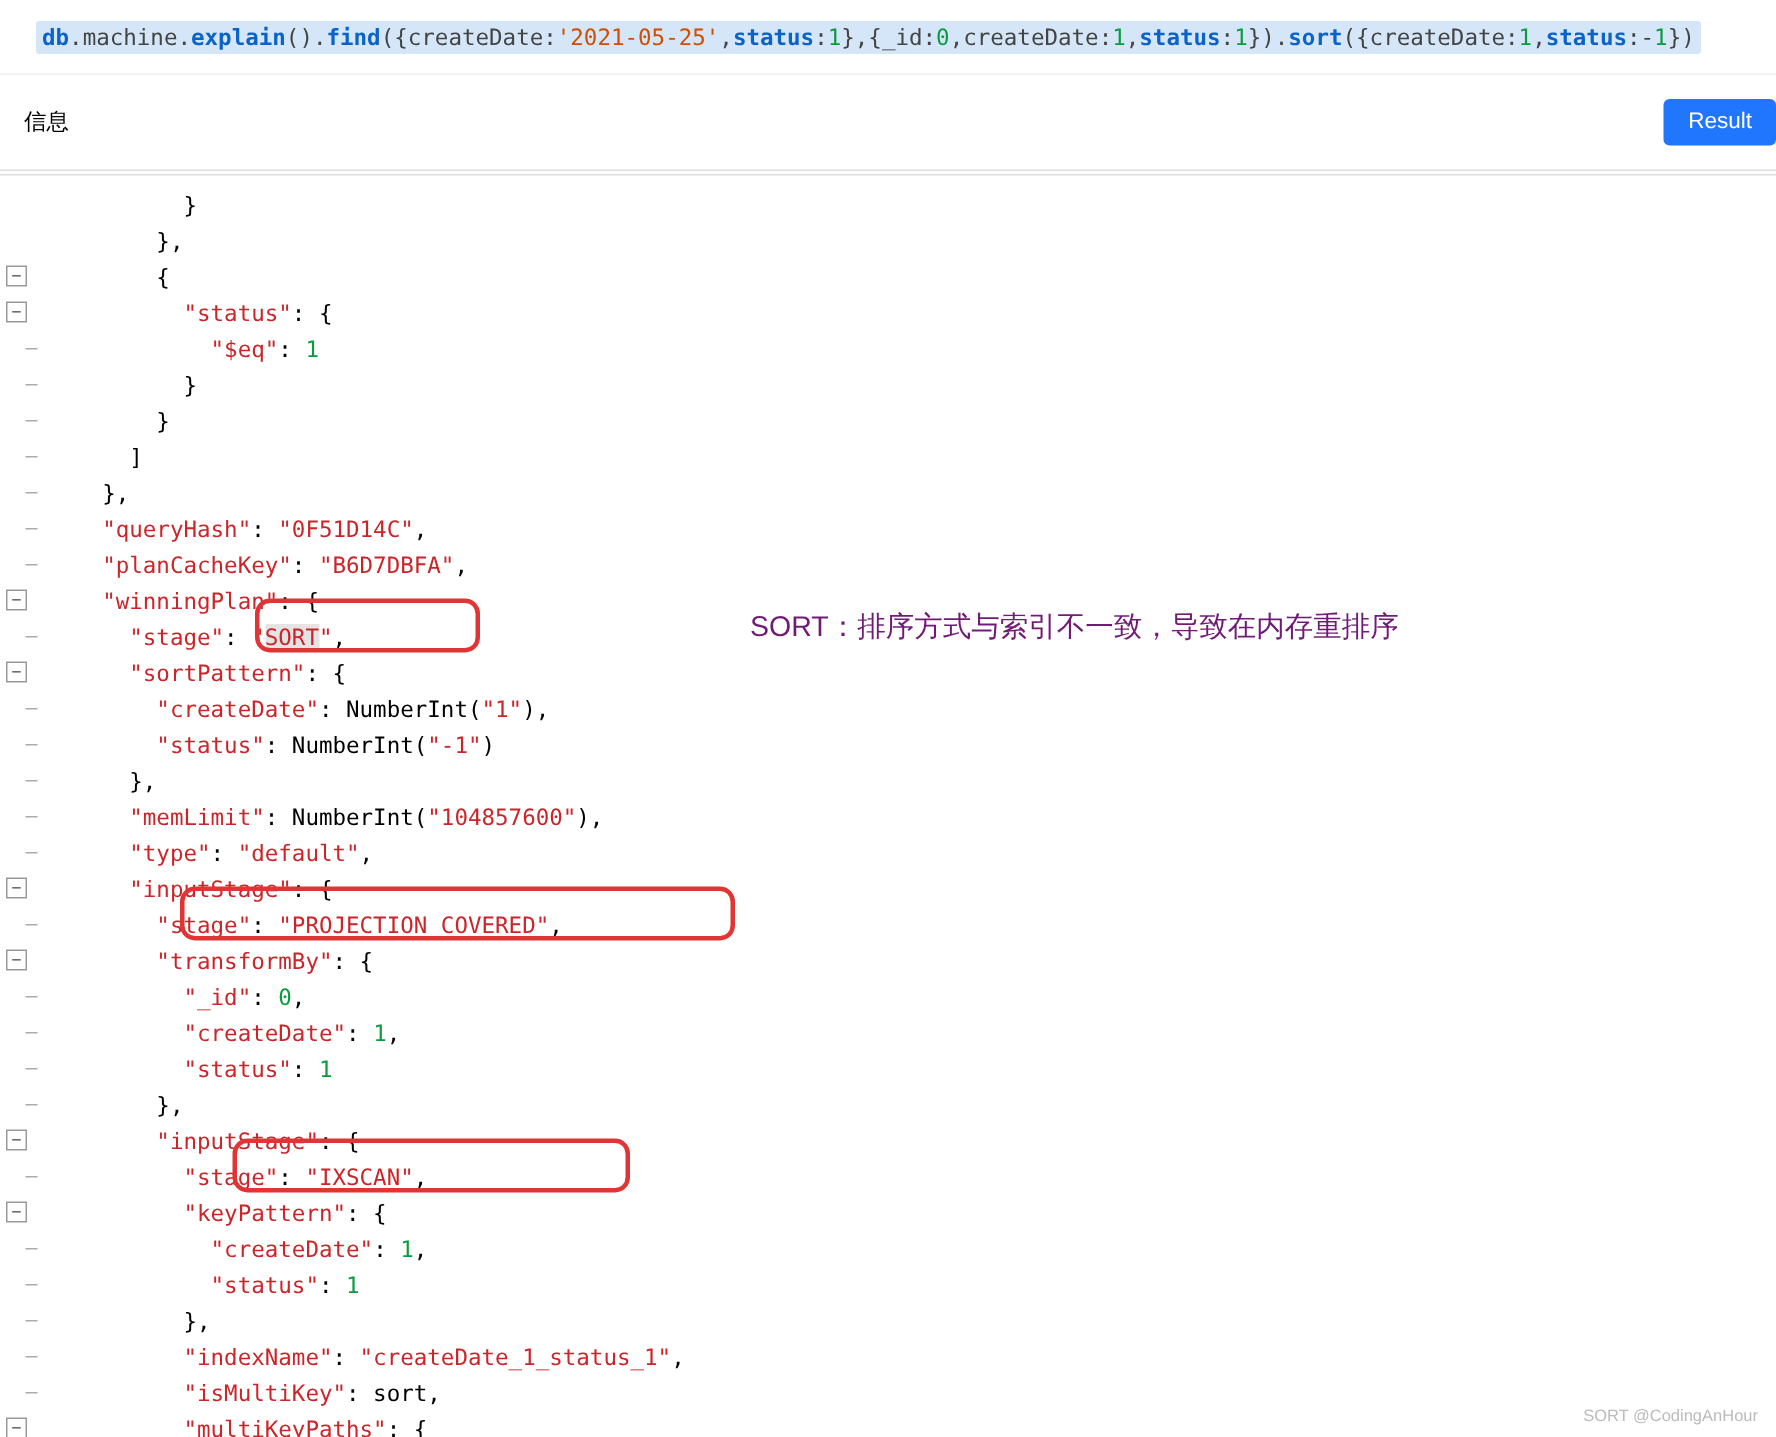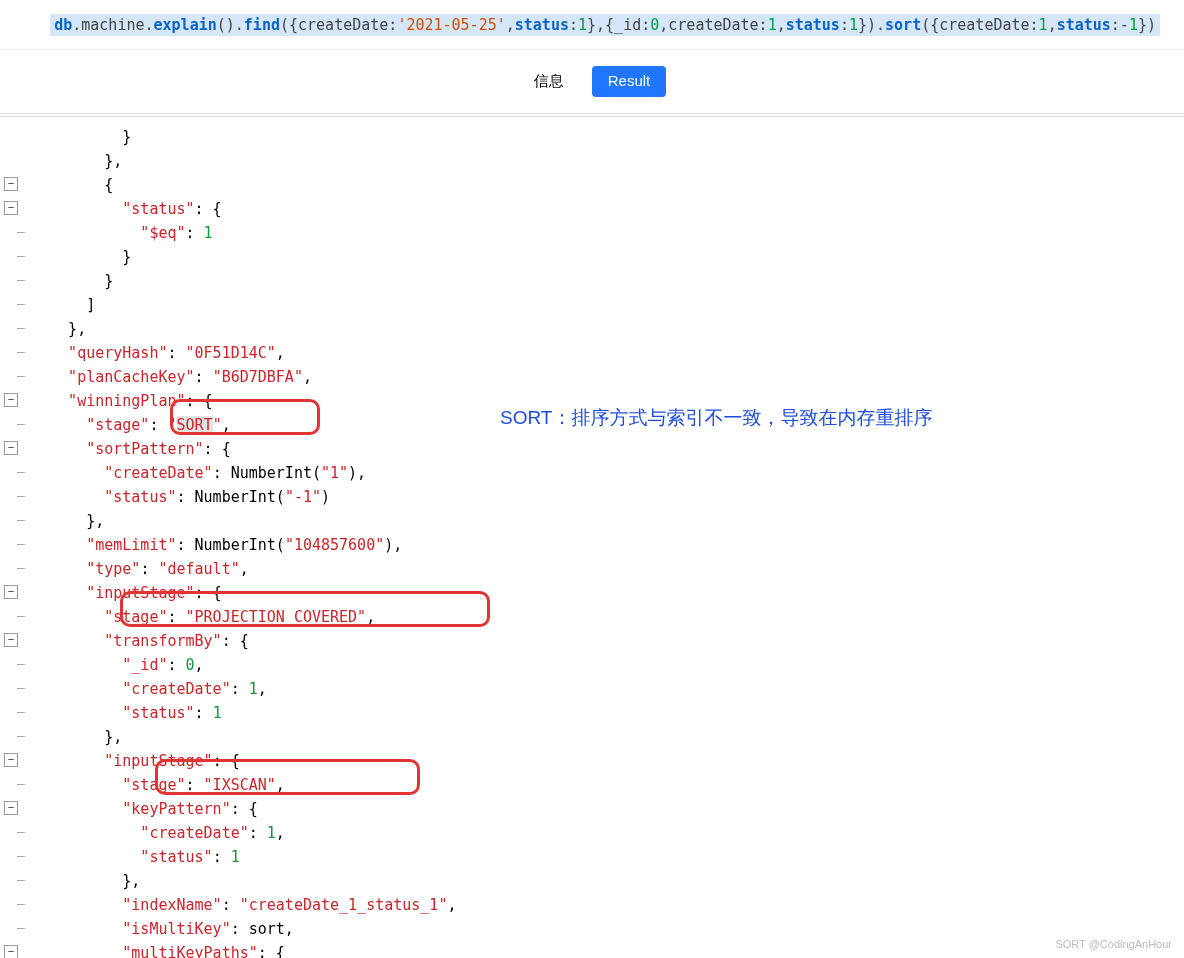--- a/index.html
+++ b/index.html
@@ -1,40 +1,40 @@
 <!DOCTYPE html>
 <html><head>
 <meta charset="utf-8">
 <style>
 * { box-sizing: border-box; margin: 0; padding: 0; }
 body { font-family: Menlo, Monaco, Consolas, monospace; font-size: 15px; background: #fff; width: 1184px; height: 958px; overflow: hidden; position: relative; }
-.query-bar { padding: 12px 24px; background: #fff; border-bottom: 1px solid #eee; height: 50px; display: flex; align-items: center; justify-content: flex-end; }
+.query-bar { padding: 12px 24px; background: #fff; border-bottom: 1px solid #eee; height: 50px; display: flex; align-items: center; }
 .query-text { background: #d4e6f7; padding: 2px 4px; border-radius: 2px; font-family: Menlo, Monaco, Consolas, monospace; font-size: 15px; white-space: nowrap; }
 .c-keyword { color: #0b63c7; font-weight: 600; }
 .c-method { color: #0b63c7; font-weight: 600; }
 .c-plain { color: #444; }
 .c-string { color: #d14d00; }
 .c-num { color: #0b9b3e; }
 
-.tabs-bar { display: flex; justify-content: center; gap: 12px; padding: 16px 0; border-bottom: 1px solid #ddd; }
+.tabs-bar { display: flex; justify-content: space-between; gap: 12px; padding: 16px 0; border-bottom: 1px solid #ddd; }
 .tab { padding: 6px 16px; font-size: 15px; font-family: -apple-system, "Segoe UI", sans-serif; cursor: pointer; }
 .tab.active { background: #2176ff; color: #fff; border-radius: 4px; }
 
 .code-area { position: relative; padding-top: 8px; padding-left: 32px; font-family: Menlo, Monaco, Consolas, monospace; letter-spacing: 0; }
 .gutter { position: absolute; left: 0; top: 8px; width: 22px; }
 .fold { width: 14px; height: 14px; border: 1px solid #999; background: #fff; display: flex; align-items: center; justify-content: center; font-size: 11px; line-height: 0; color: #555; position: absolute; left: 4px; cursor: pointer; }
 .fold::before { content: "−"; }
 .tick { position: absolute; left: 17px; width: 8px; height: 1px; background: #aaa; }
 
 .line { height: 24px; line-height: 24px; white-space: pre; }
 .str { color: #cb252a; }
 .numc { color: #0b9b3e; }
 
 .red-box1 { position: absolute; border: 3px solid #e13434; border-radius: 10px; }
-.annotation { position: absolute; color: #1d4ed8; font-family: -apple-system, "PingFang SC", "Segoe UI", sans-serif; font-size: 19px; }
+.annotation { position: absolute; color: #701a75; font-family: -apple-system, "PingFang SC", "Segoe UI", sans-serif; font-size: 19px; }
 
 .watermark { position: absolute; bottom: 8px; right: 12px; color: #bbb; font-size: 11px; font-family: sans-serif; }
 .sep { border-top: 1px solid #ddd; margin-top: 2px; }
 </style>
 </head>
 <body>
 
 <div class="query-bar">
   <span class="query-text">
     <span class="c-keyword">db</span><span class="c-plain">.machine.</span><span class="c-method">explain</span><span class="c-plain">().</span><span class="c-method">find</span><span class="c-plain">({createDate:</span><span class="c-string">'2021-05-25'</span><span class="c-plain">,</span><span class="c-keyword">status</span><span class="c-plain">:</span><span class="c-num">1</span><span class="c-plain">},{_id:</span><span class="c-num">0</span><span class="c-plain">,createDate:</span><span class="c-num">1</span><span class="c-plain">,</span><span class="c-keyword">status</span><span class="c-plain">:</span><span class="c-num">1</span><span class="c-plain">}).</span><span class="c-method">sort</span><span class="c-plain">({createDate:</span><span class="c-num">1</span><span class="c-plain">,</span><span class="c-keyword">status</span><span class="c-plain">:-</span><span class="c-num">1</span><span class="c-plain">})</span>

